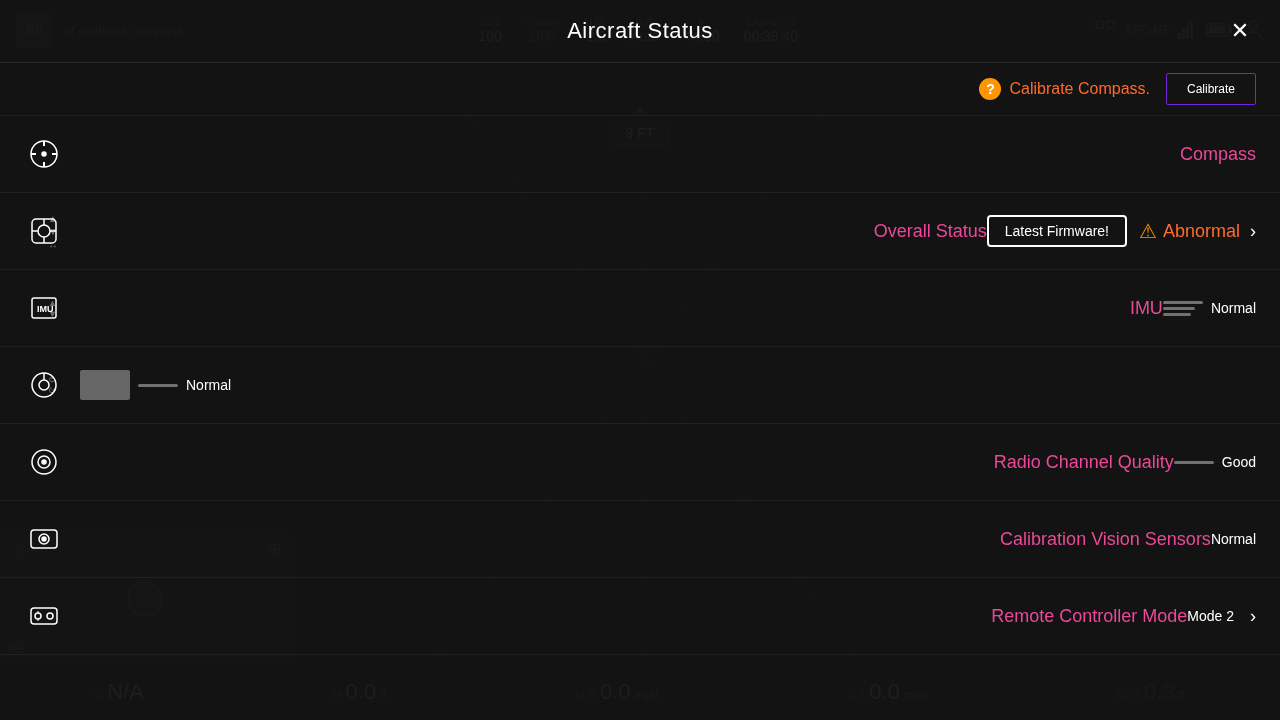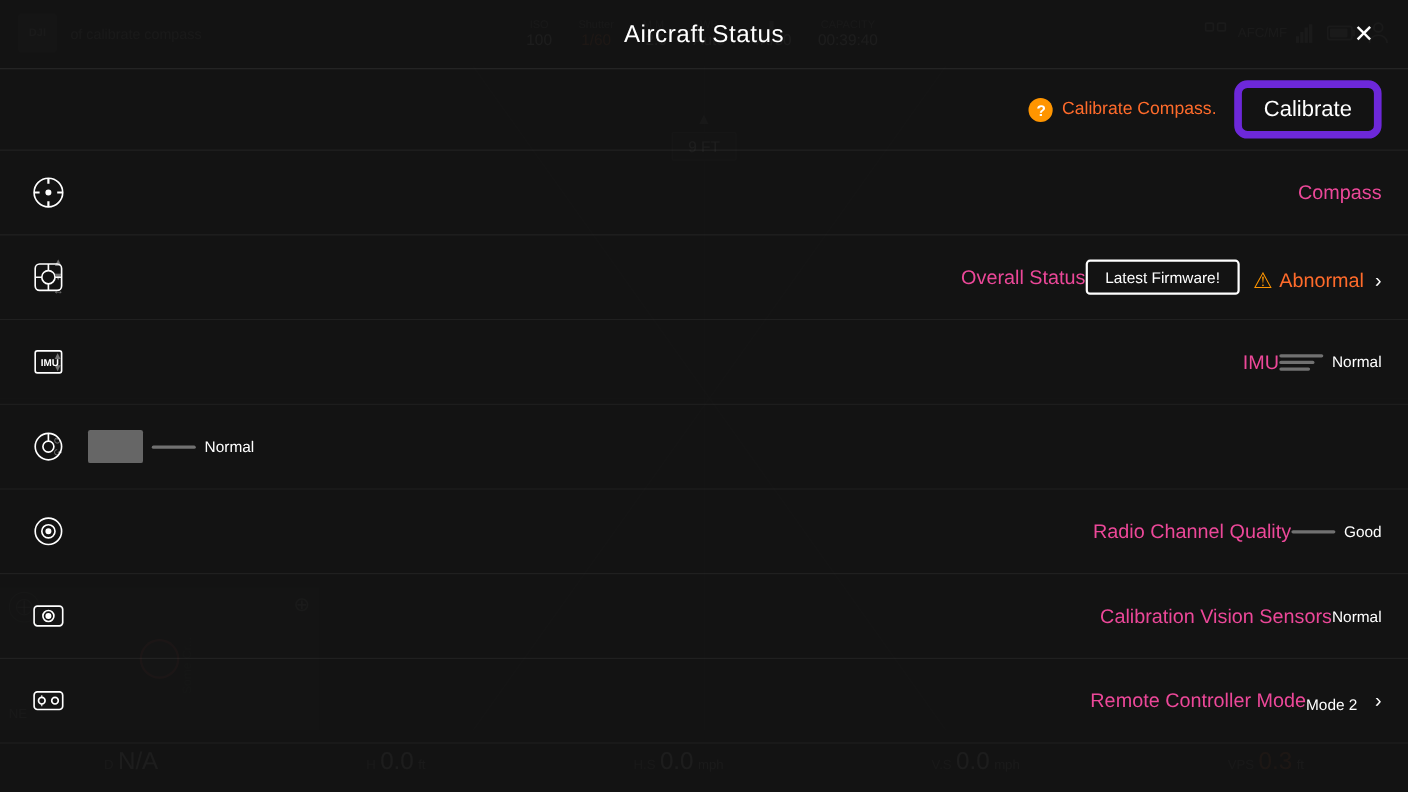--- a/index.html
+++ b/index.html
@@ -242,25 +242,25 @@
       align-items: center;
       justify-content: center;
       color: white;
       font-size: 14px;
       font-weight: bold;
       flex-shrink: 0;
     }
 
     .calibrate-btn {
       background: transparent;
-      border: 7px solid #6d28d9;
+      border: 1px solid #6d28d9;
       color: #ffffff;
       padding: 8px 20px;
-      font-size: 20px;
-      border-radius: 12px;
+      font-size: 12px;
+      border-radius: 2px;
       cursor: pointer;
       font-weight: 500;
     }
 
     
     .status-list {
       flex: 1;
       overflow-y: auto;
     }
 
@@ -294,21 +294,21 @@
       color: #ffffff;
       font-size: 14px;
       font-weight: 400;
     }
 
     .status-value.good { color: #ffffff; }
     .status-value.normal { color: #ffffff; }
 
     .status-row-right {
       display: flex;
-      align-items: flex-end;
+      align-items: center;
       gap: 12px;
     }
 
     .firmware-btn {
       background: transparent;
       border: 2px solid #ffffff;
       color: #ffffff;
       padding: 6px 16px;
       font-size: 14px;
       border-radius: 4px;

